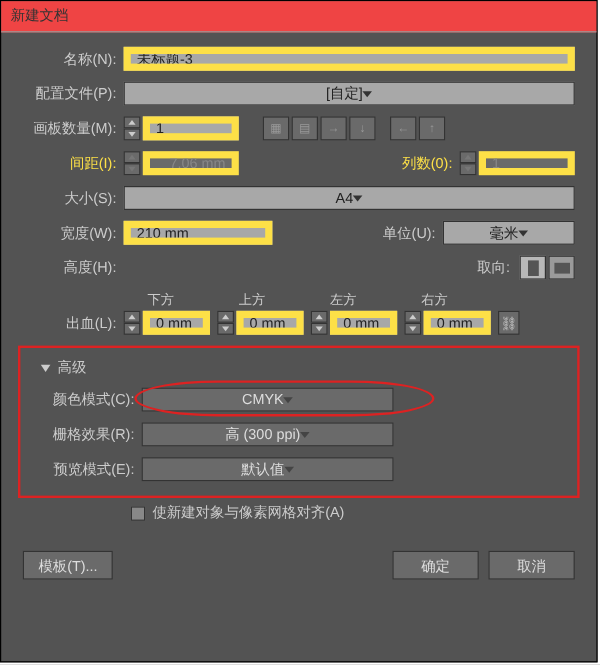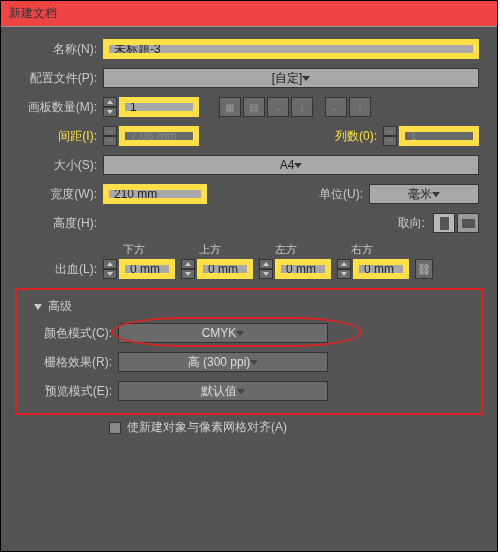--- a/index.html
+++ b/index.html
@@ -79,21 +79,21 @@
     <div class="row">
       <div class="lbl dim">间距(I):</div>
       <div class="spinner">
           <div class="sp-btn">
             <div class="sp-up" style="border-bottom-color:#777"></div>
           </div>
           <div class="sp-btn">
             <div class="sp-dn" style="border-top-color:#777"></div>
           </div>
         </div>
-      <input class="input dark" style="width: 80px; color: rgb(136, 136, 136);" disabled="" value="7.06 mm">
+      <input class="input dark" style="width: 80px; color: rgb(136, 136, 136); text-align: right;" disabled="" value="7.06 mm">
       <div style="flex:1"></div>
       <div class="lbl dim" style="width:auto;padding-right:6px">列数(0):</div>
       <div class="spinner">
           <div class="sp-btn">
             <div class="sp-up" style="border-bottom-color:#777"></div>
           </div>
           <div class="sp-btn">
             <div class="sp-dn" style="border-top-color:#777"></div>
           </div>
         </div>
@@ -103,21 +103,21 @@
     <div class="row">
       <div class="lbl">大小(S):</div>
       <div class="dropdown" style="flex:1">
         <span>A4</span>
           <div class="arrow"></div>
       </div>
     </div>
 
     <div class="row">
       <div class="lbl">宽度(W):</div>
-      <input class="input" style="width: 104px;" value="210 mm">
+      <input class="input" style="width: 124px;" value="210 mm">
       <div style="flex:1"></div>
       <div class="lbl" style="width:auto">单位(U):</div>
       <div class="dropdown" style="width:110px">
         <span>毫米</span>
           <div class="arrow"></div>
       </div>
     </div>
 
     <div class="row">
       <div class="lbl">高度(H):</div>
@@ -213,13 +213,19 @@
       </div>
     </div>
 
     <div class="row" style="margin-left:90px;margin-top:-4px">
       <div class="cb"></div>
       <span>使新建对象与像素网格对齐(A)</span>
     </div>
 
   </div>
 
+  <div class="footer">
+    <div class="btn">模板(T)...</div>
+    <div style="flex:1"></div>
+    <div class="btn">确定</div>
+    <div class="btn">取消</div>
+  </div>
 </div>
 
 </body></html>

